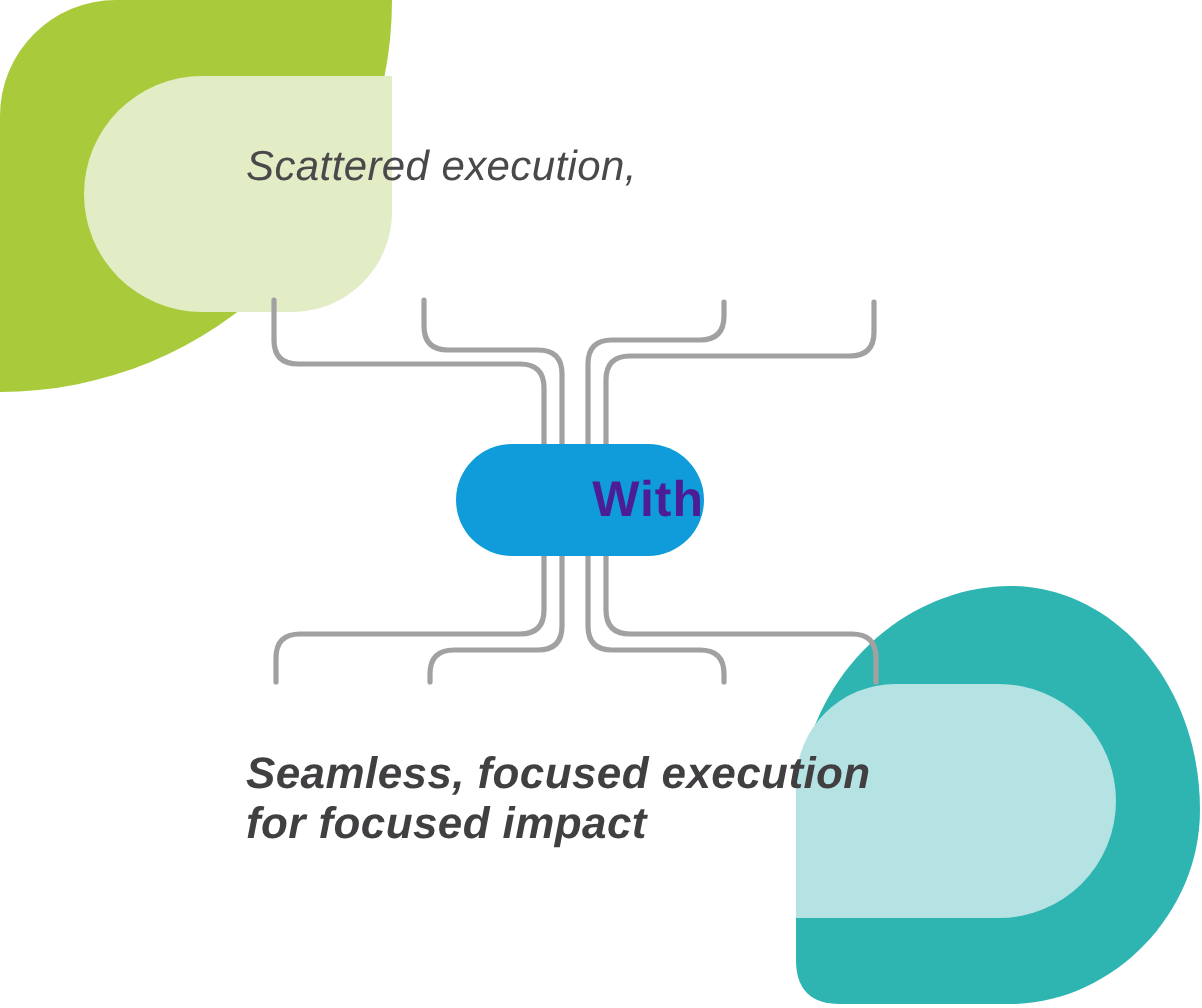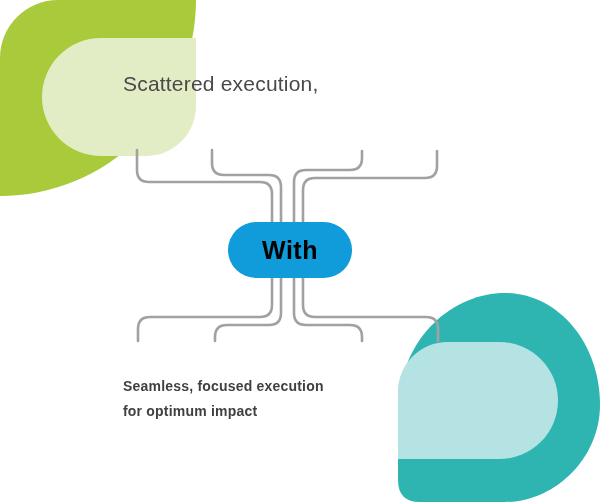--- a/index.html
+++ b/index.html
@@ -60,43 +60,44 @@
     stroke-width:2.6;
     stroke-linecap:round;
     stroke-linejoin:round;
   }
   
   .with-pill{
     position:absolute; left:228px; top:222px;
     width:124px; height:56px;
     background:var(--pill_blue);
     border-radius:28px;
-    display:flex; align-items:center; justify-content:center;
-    color:#000000;
+    display:flex; align-items:center; justify-content:flex-end;
+    color:#4c1d95;
     font-size:25px;
     font-weight:700;
     letter-spacing:0.5px;
   }
   
   .text-block{
     position:absolute;
     color:var(--text_dark);
     line-height:25px;
     white-space:nowrap;
+    font-style:italic;
   }
   .top-text{
     left:123px; top:71px;
     font-size:21px;
     letter-spacing:0.2px;
   }
   .top-text .l1{ font-weight:400; color:#4a484a; }
   .top-text .l2{ font-weight:700; }
   .bottom-text{
     left:123px; top:374px;
-    font-size:14px;
+    font-size:22px;
     font-weight:700;
     letter-spacing:0.2px;
   }
 </style>
 </head>
 <body>
 
 <div class="canvas">
 
   <div class="green-blob"></div>
@@ -121,16 +122,16 @@
   <div class="with-pill">
     <span>With</span>
   </div>
 
   <div class="text-block top-text">
     <div class="l1">Scattered execution,</div>
   </div>
 
   <div class="text-block bottom-text">
     <div>Seamless, focused execution</div>
-    <div>for optimum impact</div>
+    <div>for focused impact</div>
   </div>
 
 </div>
 
 </body></html>

